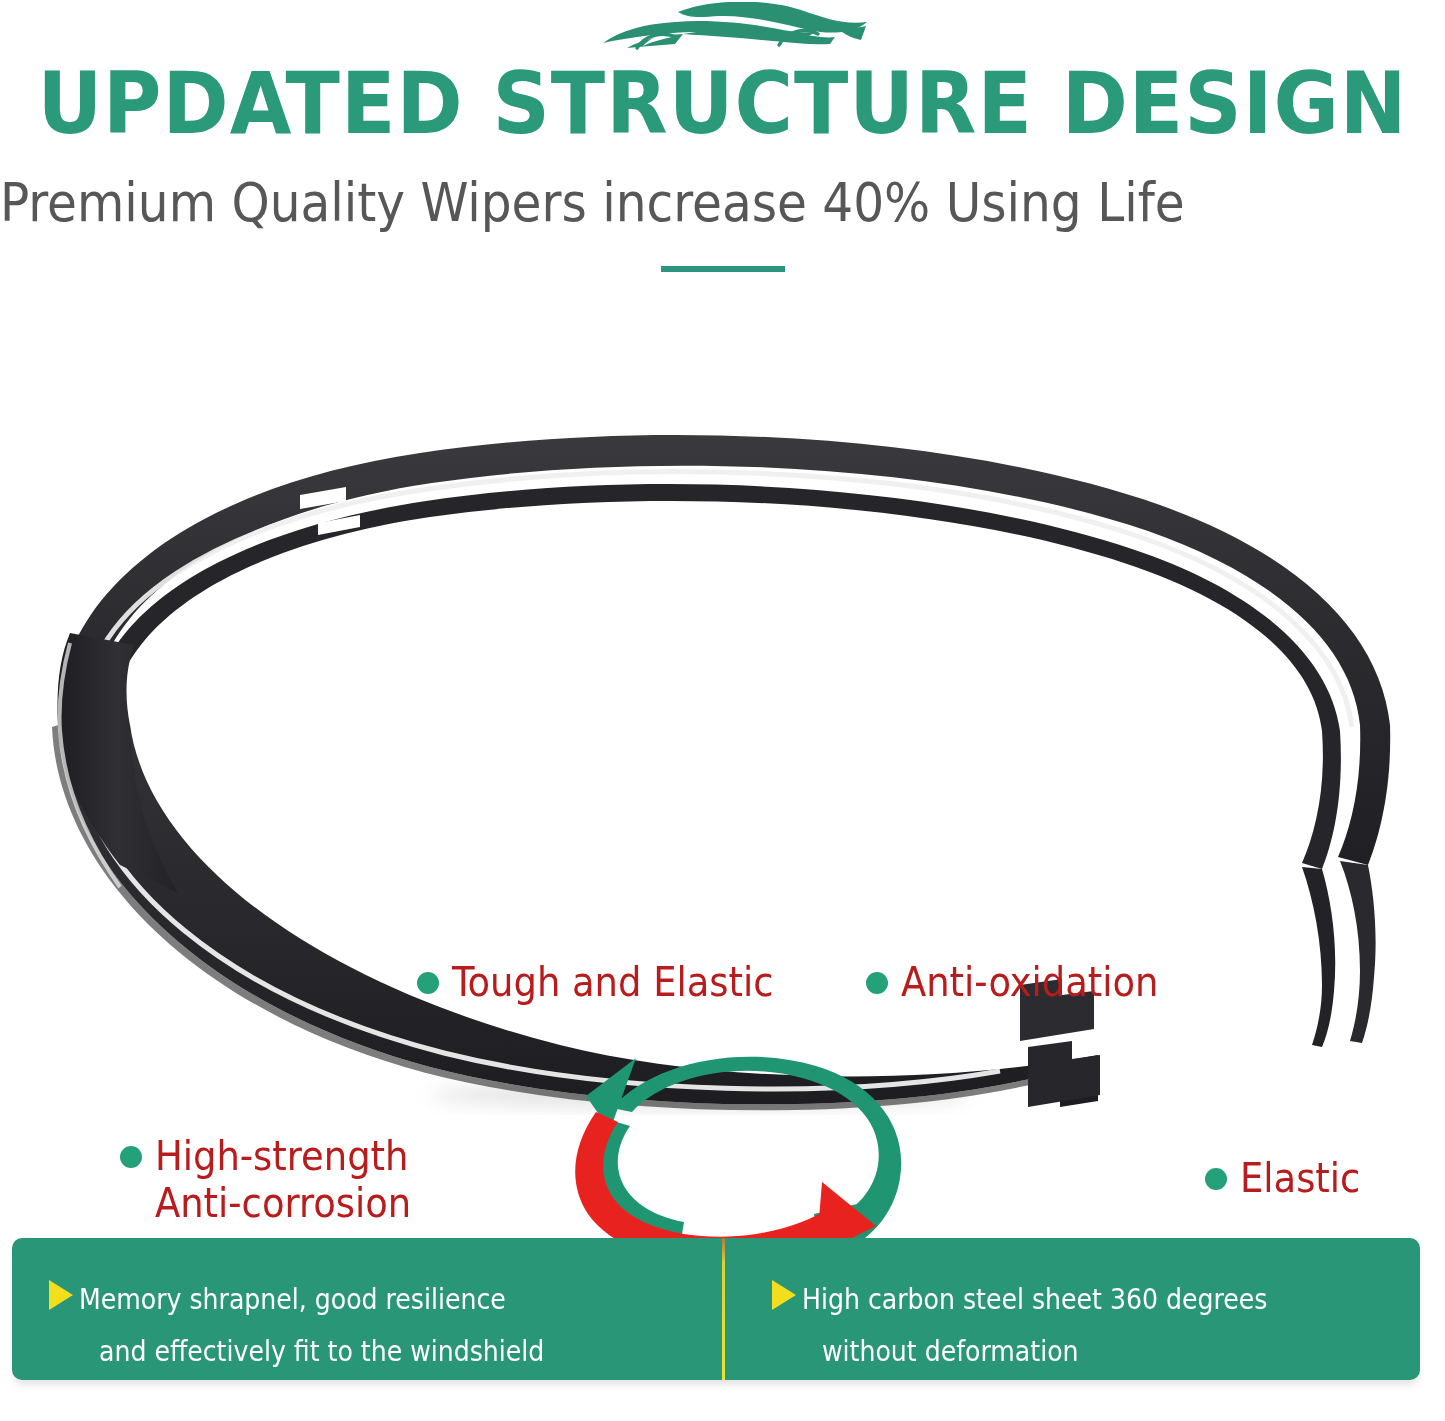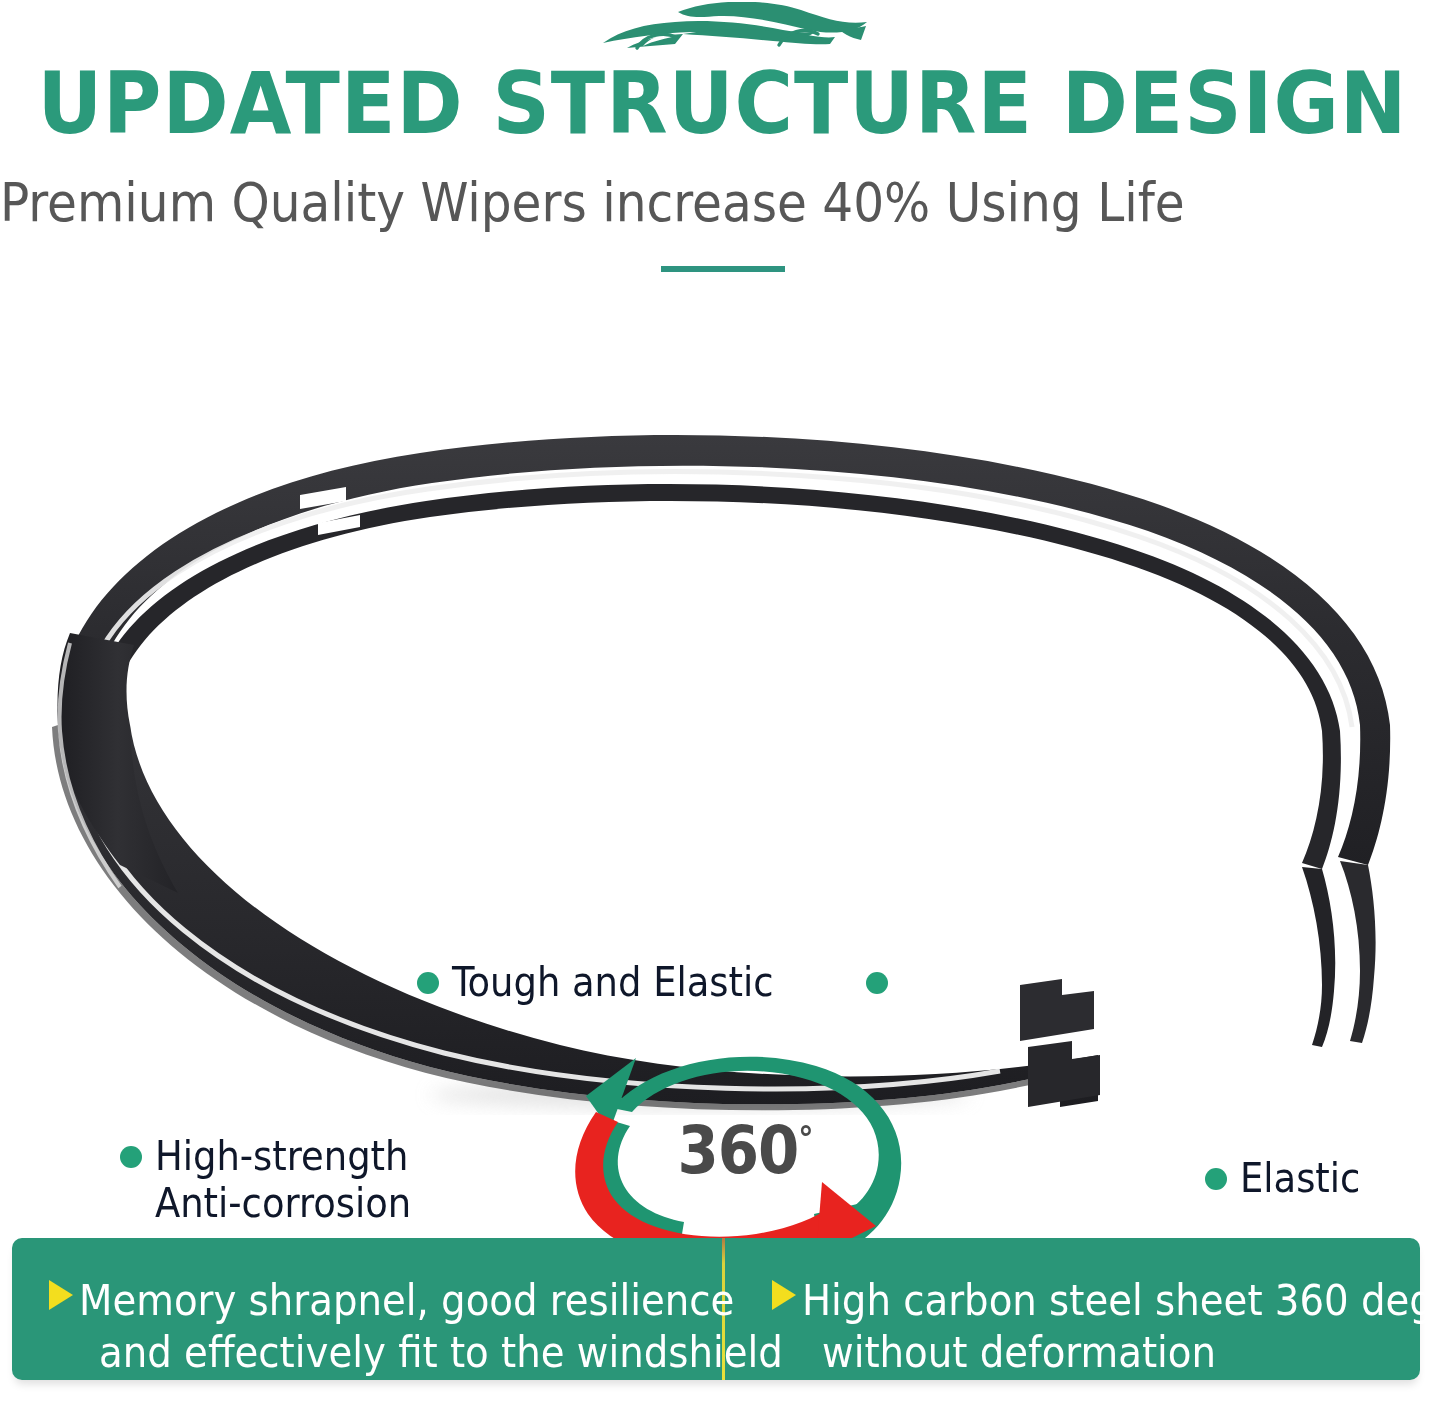--- a/index.html
+++ b/index.html
@@ -87,21 +87,21 @@
   .feature-dot {
     width: 22px;
     height: 22px;
     border-radius: 50%;
     background: #24a179;
     flex: 0 0 auto;
     margin-top: 13px;
     margin-right: 13px;
   }
   .feature-text {
-    color: #0f172a;
+    color: #b91c1c;
     font-family: "Liberation Sans Narrow", "DejaVu Sans Condensed", "Liberation Sans", sans-serif;
     font-size: 41px;
     line-height: 47px;
     font-weight: normal;
   }
   .feature-text .line2 { display: block; }
 
   #label-tough   { left: 417px; top: 564px; }
   #label-anti-ox { left: 866px; top: 564px; }
   #label-high    { left: 120px; top: 738px; }
@@ -166,21 +166,21 @@
     border-top: 15px solid transparent;
     border-bottom: 15px solid transparent;
     border-left: 24px solid #f3de1e;
     flex: 0 0 auto;
     margin-top: 6px;
     margin-right: 6px;
   }
   .banner-text {
     color: #ffffff;
     font-family: "Liberation Sans Narrow", "DejaVu Sans Condensed", "Liberation Sans", sans-serif;
-    font-size: 43px;
+    font-size: 28px;
     line-height: 52px;
     white-space: nowrap;
   }
   .banner-text .line2 { display: block; margin-left: 20px; }
 </style>
 </head>
 <body>
 
 <div id="page">
 
@@ -346,32 +346,30 @@
                    L 262 156
                    C 244 169, 218 179, 186 184
                    C 124 193, 66 179, 44 149
                    C 28 127, 30 98, 48 72 Z"></path>
 
           <path d="M252 132 L306 176 L246 206 Z"></path>
         </g>
 
         </svg><div></div>
       
-      <div id="badge-360-text">
-        <span>360</span><span class="deg">°</span>
-      </div>
     </div>
 
     <div class="feature-label" id="label-tough">
       <span class="feature-dot"></span>
       <span class="feature-text">Tough and Elastic</span>
     </div>
 
     <div class="feature-label" id="label-anti-ox">
       <span class="feature-dot"></span>
+      <span class="feature-text">Anti-oxidation</span>
     </div>
 
     <div class="feature-label" id="label-high">
       <span class="feature-dot"></span>
       <span class="feature-text">
         <span>High-strength</span>
         <span class="line2">Anti-corrosion</span>
       </span>
     </div>
 

